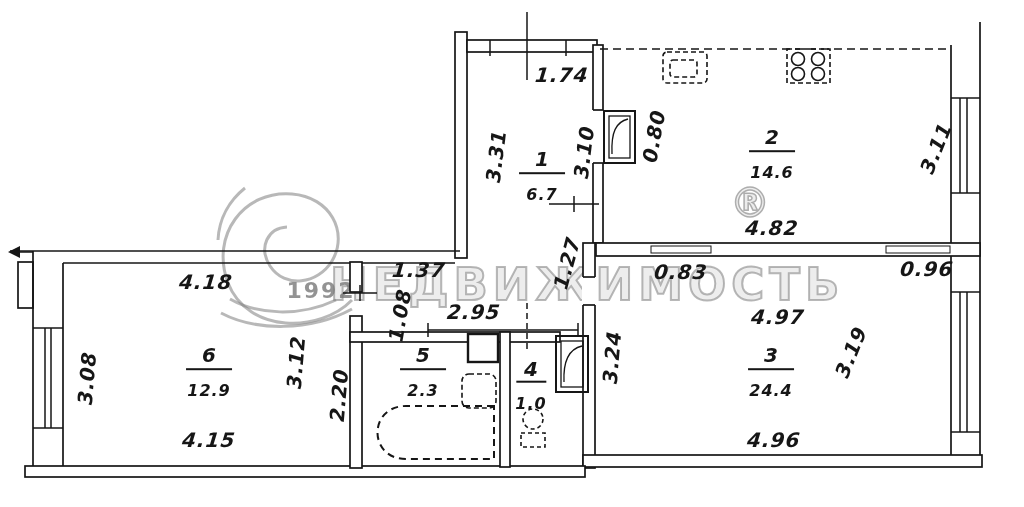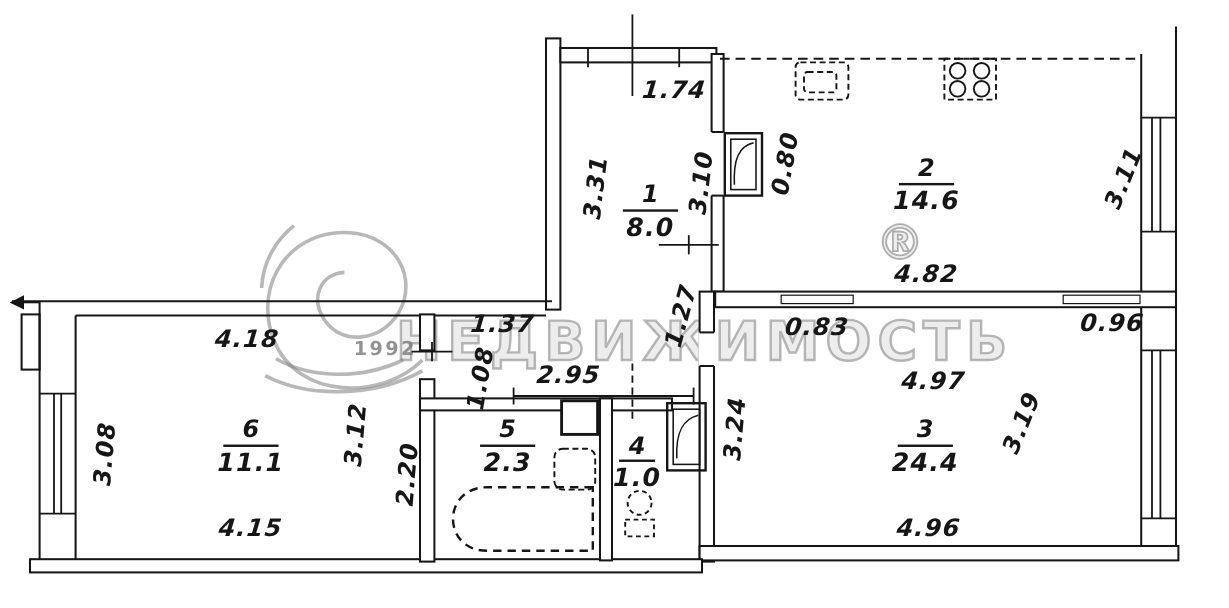--- a/index.html
+++ b/index.html
@@ -8,38 +8,38 @@
     font-family:"DejaVu Sans",sans-serif;
   }
   #plan-svg{position:absolute;left:0;top:0;}
   
   .wm{position:absolute;pointer-events:none;color:rgba(130,130,130,0.14);
       -webkit-text-stroke:2px rgba(125,125,125,0.55);font-weight:bold;}
   #wm-brand{left:228px;top:162px;font-size:128px;letter-spacing:16px;line-height:1;}
   #wm-reg{left:730px;top:180px;font-size:40px;-webkit-text-stroke:1.5px rgba(125,125,125,0.6);}
   #wm-sub{left:330px;top:262px;font-size:45px;letter-spacing:5px;line-height:1;}
   #wm-year{position:absolute;left:321px;top:290px;transform:translate(-50%,-50%);
-      color:rgba(120,120,120,0.8);font-size:16px;font-weight:bold;letter-spacing:2px;pointer-events:none;}
+      color:rgba(120,120,120,0.8);font-size:22px;font-weight:bold;letter-spacing:2px;pointer-events:none;}
   
   .lbl{
     position:absolute;transform:translate(-50%,-50%) skewX(-6deg);
     font-style:italic;font-weight:600;font-size:20px;color:#161616;
     white-space:nowrap;letter-spacing:1px;
   }
   .v83{transform:translate(-50%,-50%) rotate(-83deg);}
   .v85{transform:translate(-50%,-50%) rotate(-85deg);}
   .v80{transform:translate(-50%,-50%) rotate(-80deg);}
   .v75{transform:translate(-50%,-50%) rotate(-75deg);}
   .v68{transform:translate(-50%,-50%) rotate(-68deg);}
   .room-lbl{
     position:absolute;transform:translate(-50%,-50%);text-align:center;
     font-style:italic;font-weight:600;color:#161616;line-height:1.1;
   }
   .room-num{display:inline-block;font-size:20px;padding:0 16px 2px;border-bottom:2px solid #161616;}
-  .room-area{font-size:21px;padding-top:2px;letter-spacing:1px;}
+  .room-area{font-size:16px;padding-top:12px;letter-spacing:1px;}
 </style>
 </head>
 <body>
 
 <div id="stage">
 
   <div class="wm" id="wm-reg">®</div>
   <div class="wm" id="wm-sub">НЕДВИЖИМОСТЬ</div>
   <div id="wm-year">1992</div>
   <svg id="wm-spiral-svg" style="position:absolute;left:0;top:0;pointer-events:none;" width="1024" height="507">
@@ -165,41 +165,41 @@
       </g>
       <g stroke-width="1.5">
         <line x1="10" y1="252" x2="33" y2="252"></line>
         <polygon points="8,252 20,246 20,258" fill="#161616" stroke="none"></polygon>
       </g>
     </g>
   </svg>
 
   <div class="room-lbl" style="left:542px;top:176px;">
     <div class="room-num">1</div>
-    <div class="room-area">8.0</div>
+    <div class="room-area">6.7</div>
   </div>
   <div class="room-lbl" style="left:772px;top:154px;">
     <div class="room-num">2</div>
     <div class="room-area">14.6</div>
   </div>
   <div class="room-lbl" style="left:771px;top:372px;">
     <div class="room-num">3</div>
     <div class="room-area">24.4</div>
   </div>
   <div class="room-lbl" style="left:531px;top:385px;">
     <div class="room-num" style="padding:0 8px 1px;">4</div>
     <div class="room-area">1.0</div>
   </div>
   <div class="room-lbl" style="left:423px;top:372px;">
     <div class="room-num">5</div>
     <div class="room-area">2.3</div>
   </div>
   <div class="room-lbl" style="left:209px;top:372px;">
     <div class="room-num">6</div>
-    <div class="room-area">11.1</div>
+    <div class="room-area">12.9</div>
   </div>
 
   <div class="lbl" style="left:562px;top:75px;">1.74</div>
   <div class="lbl v83" style="left:496px;top:156px;">3.31</div>
   <div class="lbl v83" style="left:584px;top:152px;">3.10</div>
   <div class="lbl v80" style="left:654px;top:136px;">0.80</div>
   <div class="lbl v68" style="left:936px;top:148px;">3.11</div>
   <div class="lbl" style="left:772px;top:228px;">4.82</div>
   <div class="lbl v75" style="left:567px;top:263px;">1.27</div>
   <div class="lbl" style="left:681px;top:272px;">0.83</div>

